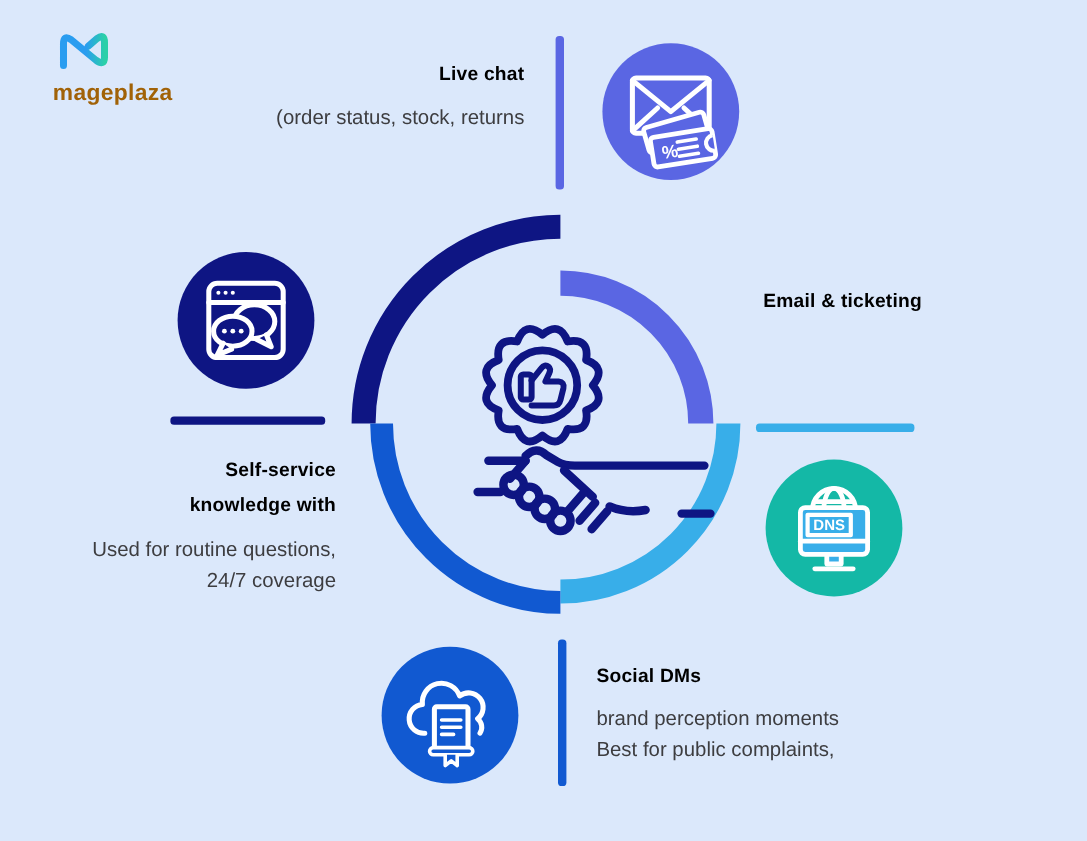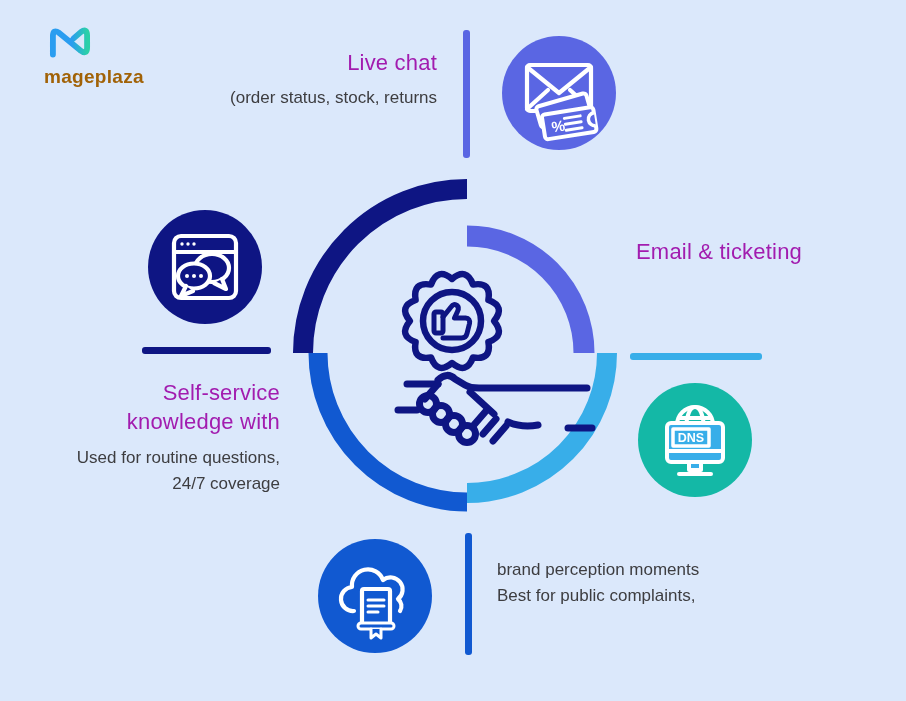--- a/index.html
+++ b/index.html
@@ -3,21 +3,21 @@
 <meta charset="utf-8">
 <style>
   html,body{margin:0;padding:0;}
   body{
     width:906px;height:701px;position:relative;overflow:hidden;
     background:#dbe8fb;
     font-family:"Liberation Sans", sans-serif;
   }
   .abs{position:absolute;}
   .heading{
-    font-size:22px;font-weight:normal;color:#a21caf;line-height:29px;
+    font-size:16px;font-weight:bold;color:#000000;line-height:29px;
     letter-spacing:.2px;
   }
   .body-text{
     font-size:17px;color:#3d3d40;line-height:26px;
   }
   .txt-right{text-align:right;}
   .txt-left{text-align:left;}
   .divider-v{width:7px;border-radius:3px;}
   .divider-h{height:7px;border-radius:3px;}
   .circle-badge{
@@ -168,17 +168,18 @@
       <path d="M36 72 a12 12 0 0 1 -2 -24 a16 16 0 0 1 31 -7 a12 12 0 0 1 15 19 a9 9 0 0 1 2 12"></path>
       <rect x="44" y="50" width="28" height="37" rx="2" fill="#1159d1"></rect>
       <path d="M50 61 h16 M50 67 h16 M50 73 h10" stroke-width="3"></path>
       <rect x="40" y="84" width="36" height="6" rx="3" fill="#1159d1" stroke-width="3"></rect>
       <path d="M53 90 v9 l5 -4 5 4 v-9" fill="#1159d1" stroke-width="3"></path>
     </g>
   </svg>
 </div>
 
 <div class="abs txt-left" style="left:497px;top:549px;width:300px;">
+  <div class="heading">Social DMs</div>
   <div class="body-text" style="margin-top:8px;">
     <div>brand perception moments</div>
     <div>Best for public complaints,</div>
   </div>
 </div>
 
 </body></html>

